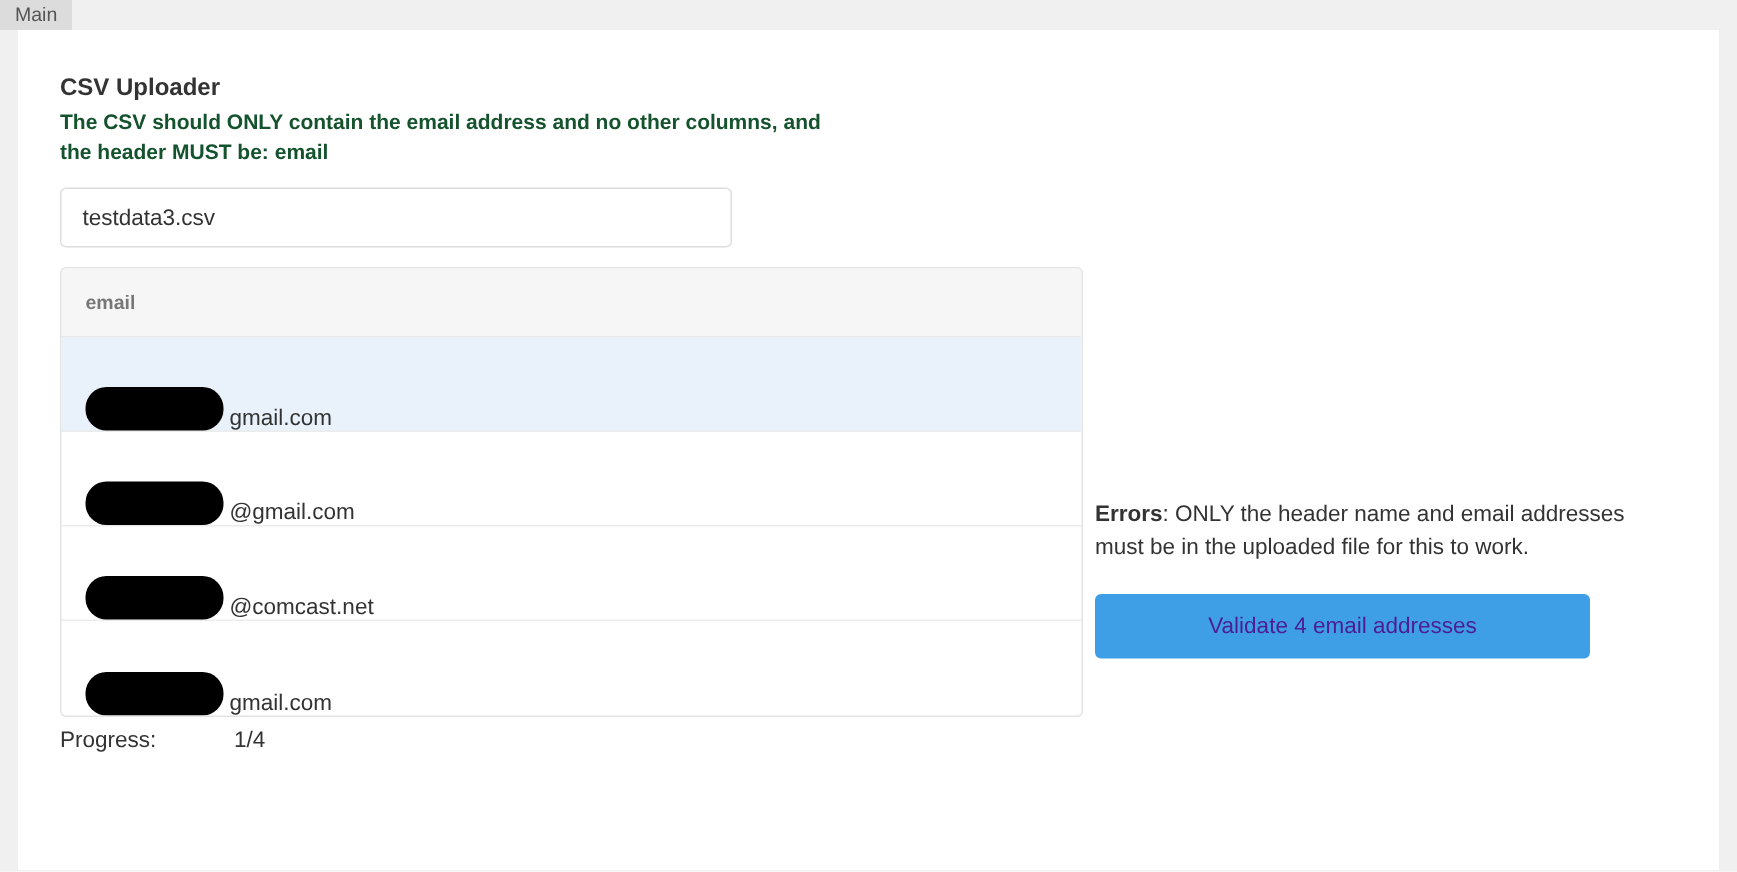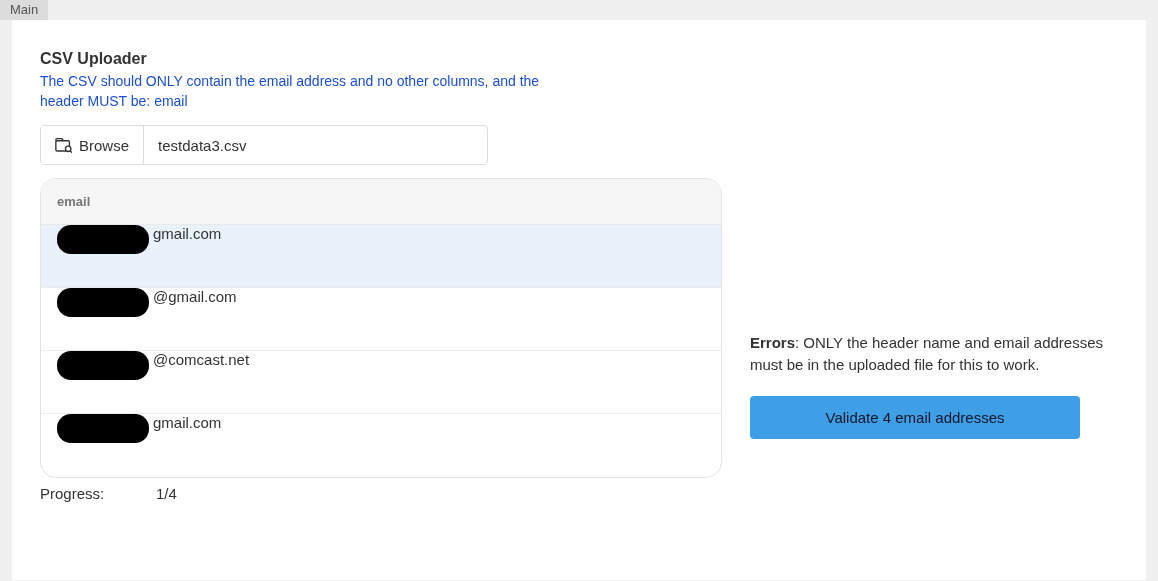--- a/index.html
+++ b/index.html
@@ -27,42 +27,43 @@
   }
   .panel {
     background: #fff;
     margin: 0 12px;
     padding: 30px 28px 40px 28px;
     min-height: 560px;
     position: relative;
   }
   .columns {
     display: flex;
-    gap: 28px;
+    gap: 8px;
   }
   .left-col {
     width: 682px;
     flex-shrink: 0;
   }
   .right-col {
     flex: 1;
     padding-top: 282px;
   }
   .title {
     font-size: 16px;
     font-weight: 600;
     color: #333;
     margin: 0 0 4px 0;
   }
   .desc {
-    color: #1d4ed8;
+    color: #14532d;
     font-size: 14px;
     line-height: 1.4;
     margin: 0 0 14px 0;
     max-width: 520px;
+    font-weight: bold;
   }
   .file-picker {
     display: inline-flex;
     border: 1px solid #ddd;
     border-radius: 4px;
     overflow: hidden;
     background: #fff;
     width: 448px;
     height: 40px;
   }
@@ -88,36 +89,36 @@
     padding: 0 14px;
     display: flex;
     align-items: center;
     font-size: 15px;
     color: #333;
     text-align: right;
   }
   .table {
     margin-top: 13px;
     border: 1px solid #e3e3e3;
-    border-radius: 16px;
+    border-radius: 4px;
     overflow: hidden;
     width: 682px;
     background: #fff;
   }
   .thead {
     background: #f6f6f6;
     padding: 15px 16px;
     font-size: 13px;
     font-weight: 600;
     color: #777;
     border-bottom: 1px solid #e9e9e9;
   }
   .trow {
     display: flex;
-    align-items: flex-start;
+    align-items: flex-end;
     padding: 0 16px;
     height: 63px;
     border-bottom: 1px solid #ececec;
     font-size: 15px;
     color: #333;
   }
   .trow:last-child { border-bottom: none; }
   .trow.selected { background: #e9f2fb; }
   .redaction {
     width: 92px;
@@ -137,21 +138,21 @@
   .status-label { width: 116px; }
   .warning-text {
     font-size: 15px;
     color: #333;
     line-height: 1.45;
     margin-bottom: 20px;
   }
   .validate-btn {
     width: 330px;
     background: #3e9ee6;
-    color: #0f172a;
+    color: #4c1d95;
     border: none;
     border-radius: 4px;
     padding: 13px 0;
     font-size: 15px;
     font-weight: 500;
     cursor: pointer;
     display: block;
   }
 </style>
 </head>
@@ -162,31 +163,20 @@
 </div>
 
 <div class="panel">
   <div class="columns">
     <div class="left-col">
 
       <div class="title">CSV Uploader</div>
       <div class="desc">The CSV should ONLY contain the email address and no other columns, and the header MUST be: email</div>
 
       <div class="file-picker">
-        <button class="browse-btn">
-          <span class="browse-icon">
-            <svg viewBox="0 0 20 18" width="17" height="16">
-              <rect x="1" y="4" width="16" height="12" rx="1.5" fill="none" stroke="#333" stroke-width="1.6"></rect>
-              <path d="M1 4 V3 a1.5 1.5 0 0 1 1.5 -1.5 H8 L10 4" fill="none" stroke="#333" stroke-width="1.6"></path>
-              <circle cx="15.5" cy="13.5" r="3.2" fill="#fff" stroke="#333" stroke-width="1.6"></circle>
-              <line x1="18" y1="16" x2="20" y2="18" stroke="#333" stroke-width="1.6"></line>
-            </svg>
-          </span>
-          <span>Browse</span>
-        </button>
         <div class="file-name">testdata3.csv</div>
       </div>
 
       <div class="table">
         <div class="thead">email</div>
 
         <div class="trow selected">
           <span class="redaction"></span>
           <span class="email-tail">gmail.com</span>
         </div>

